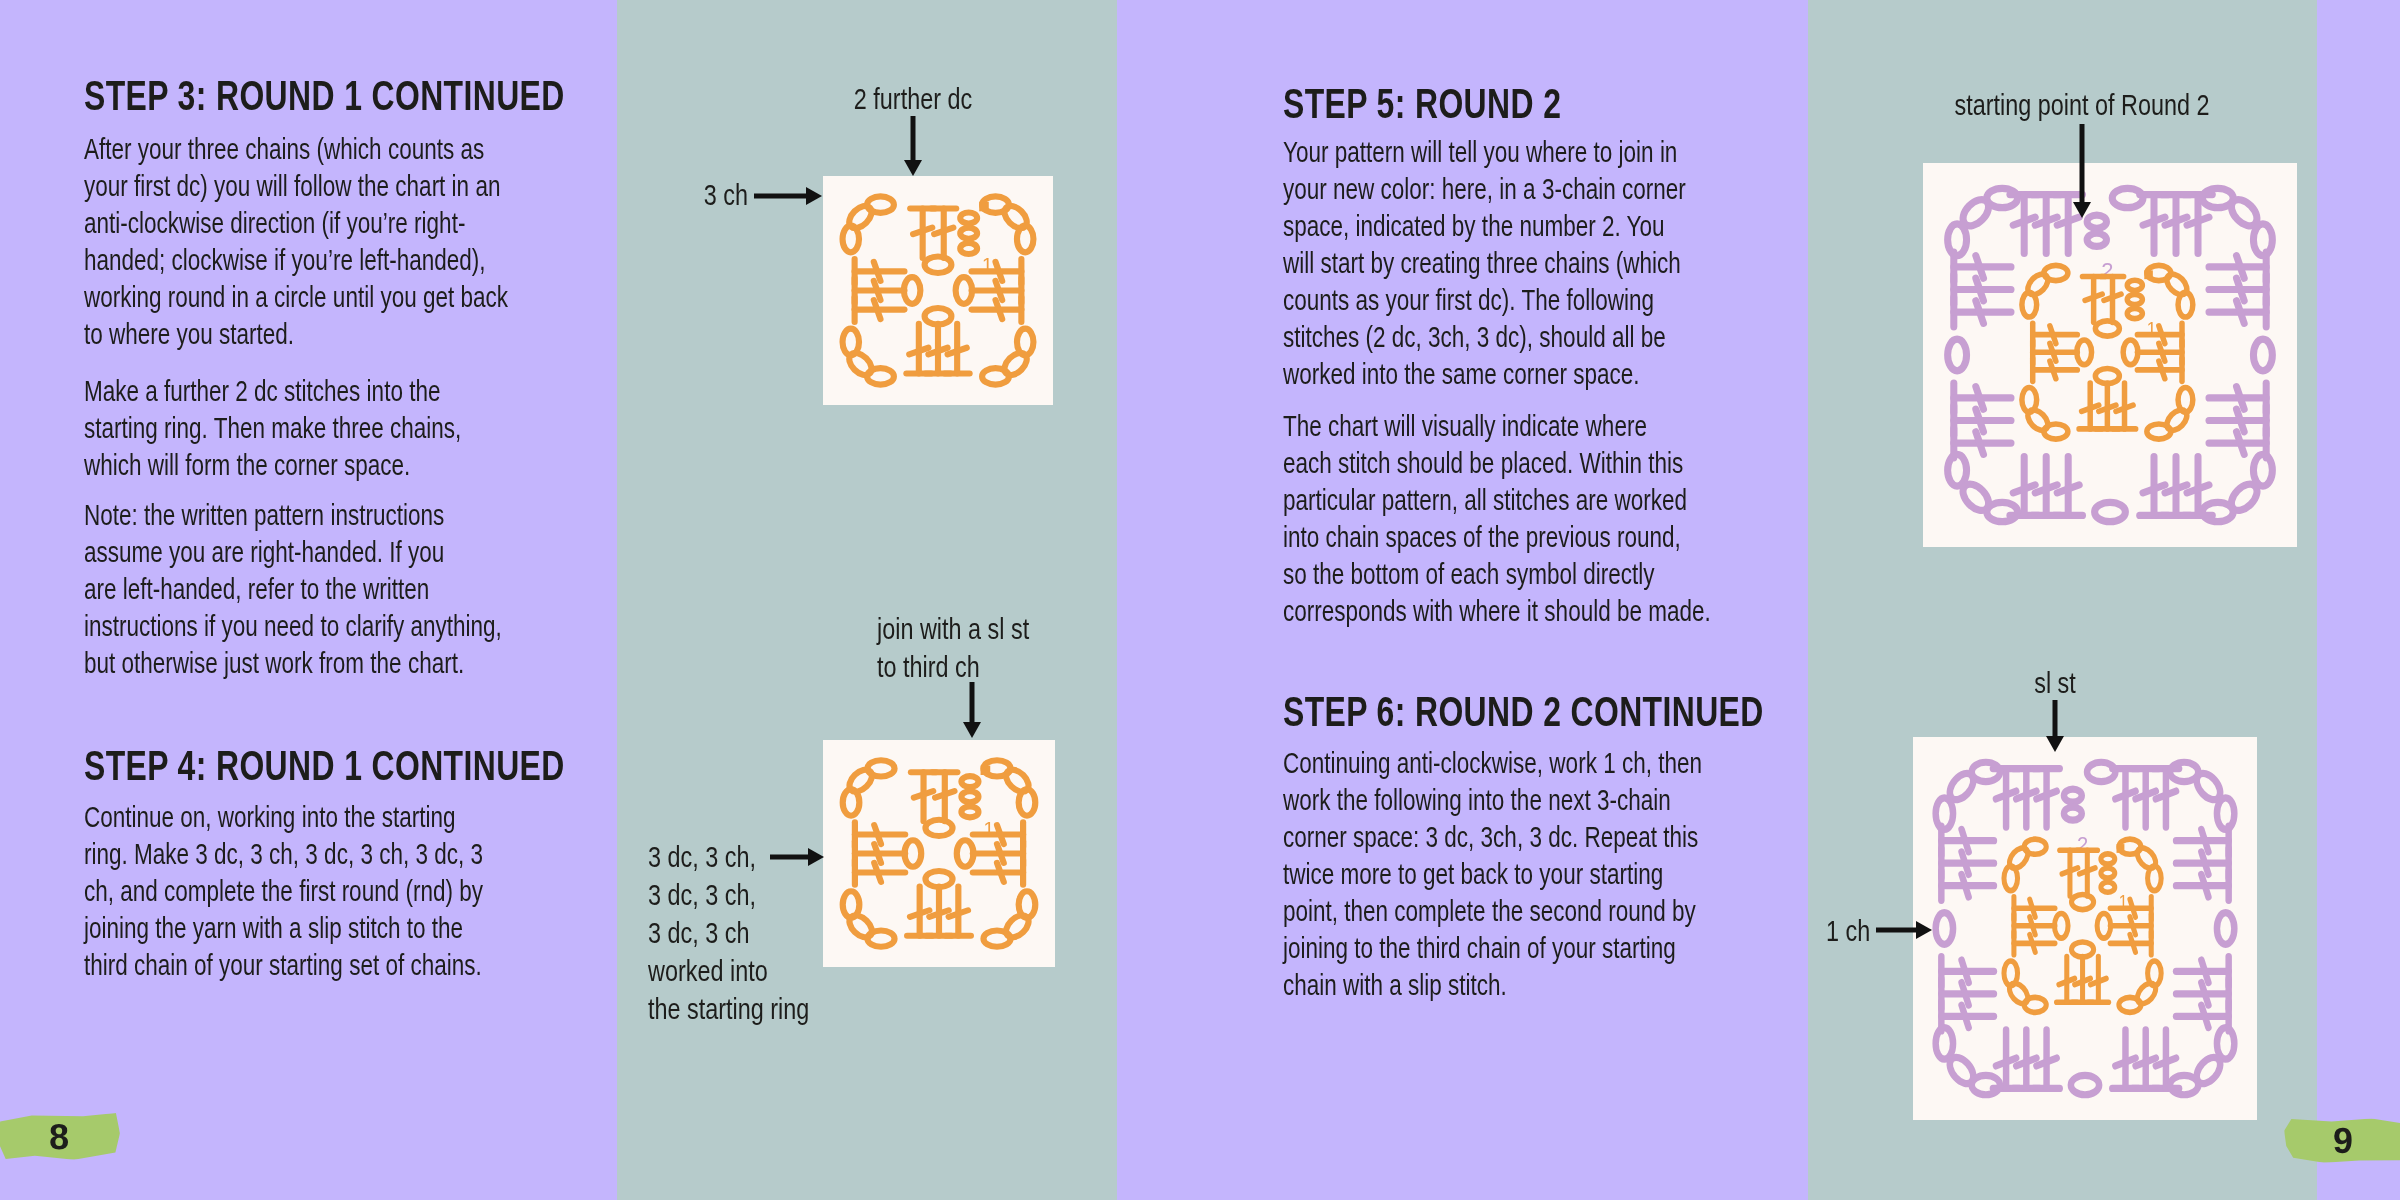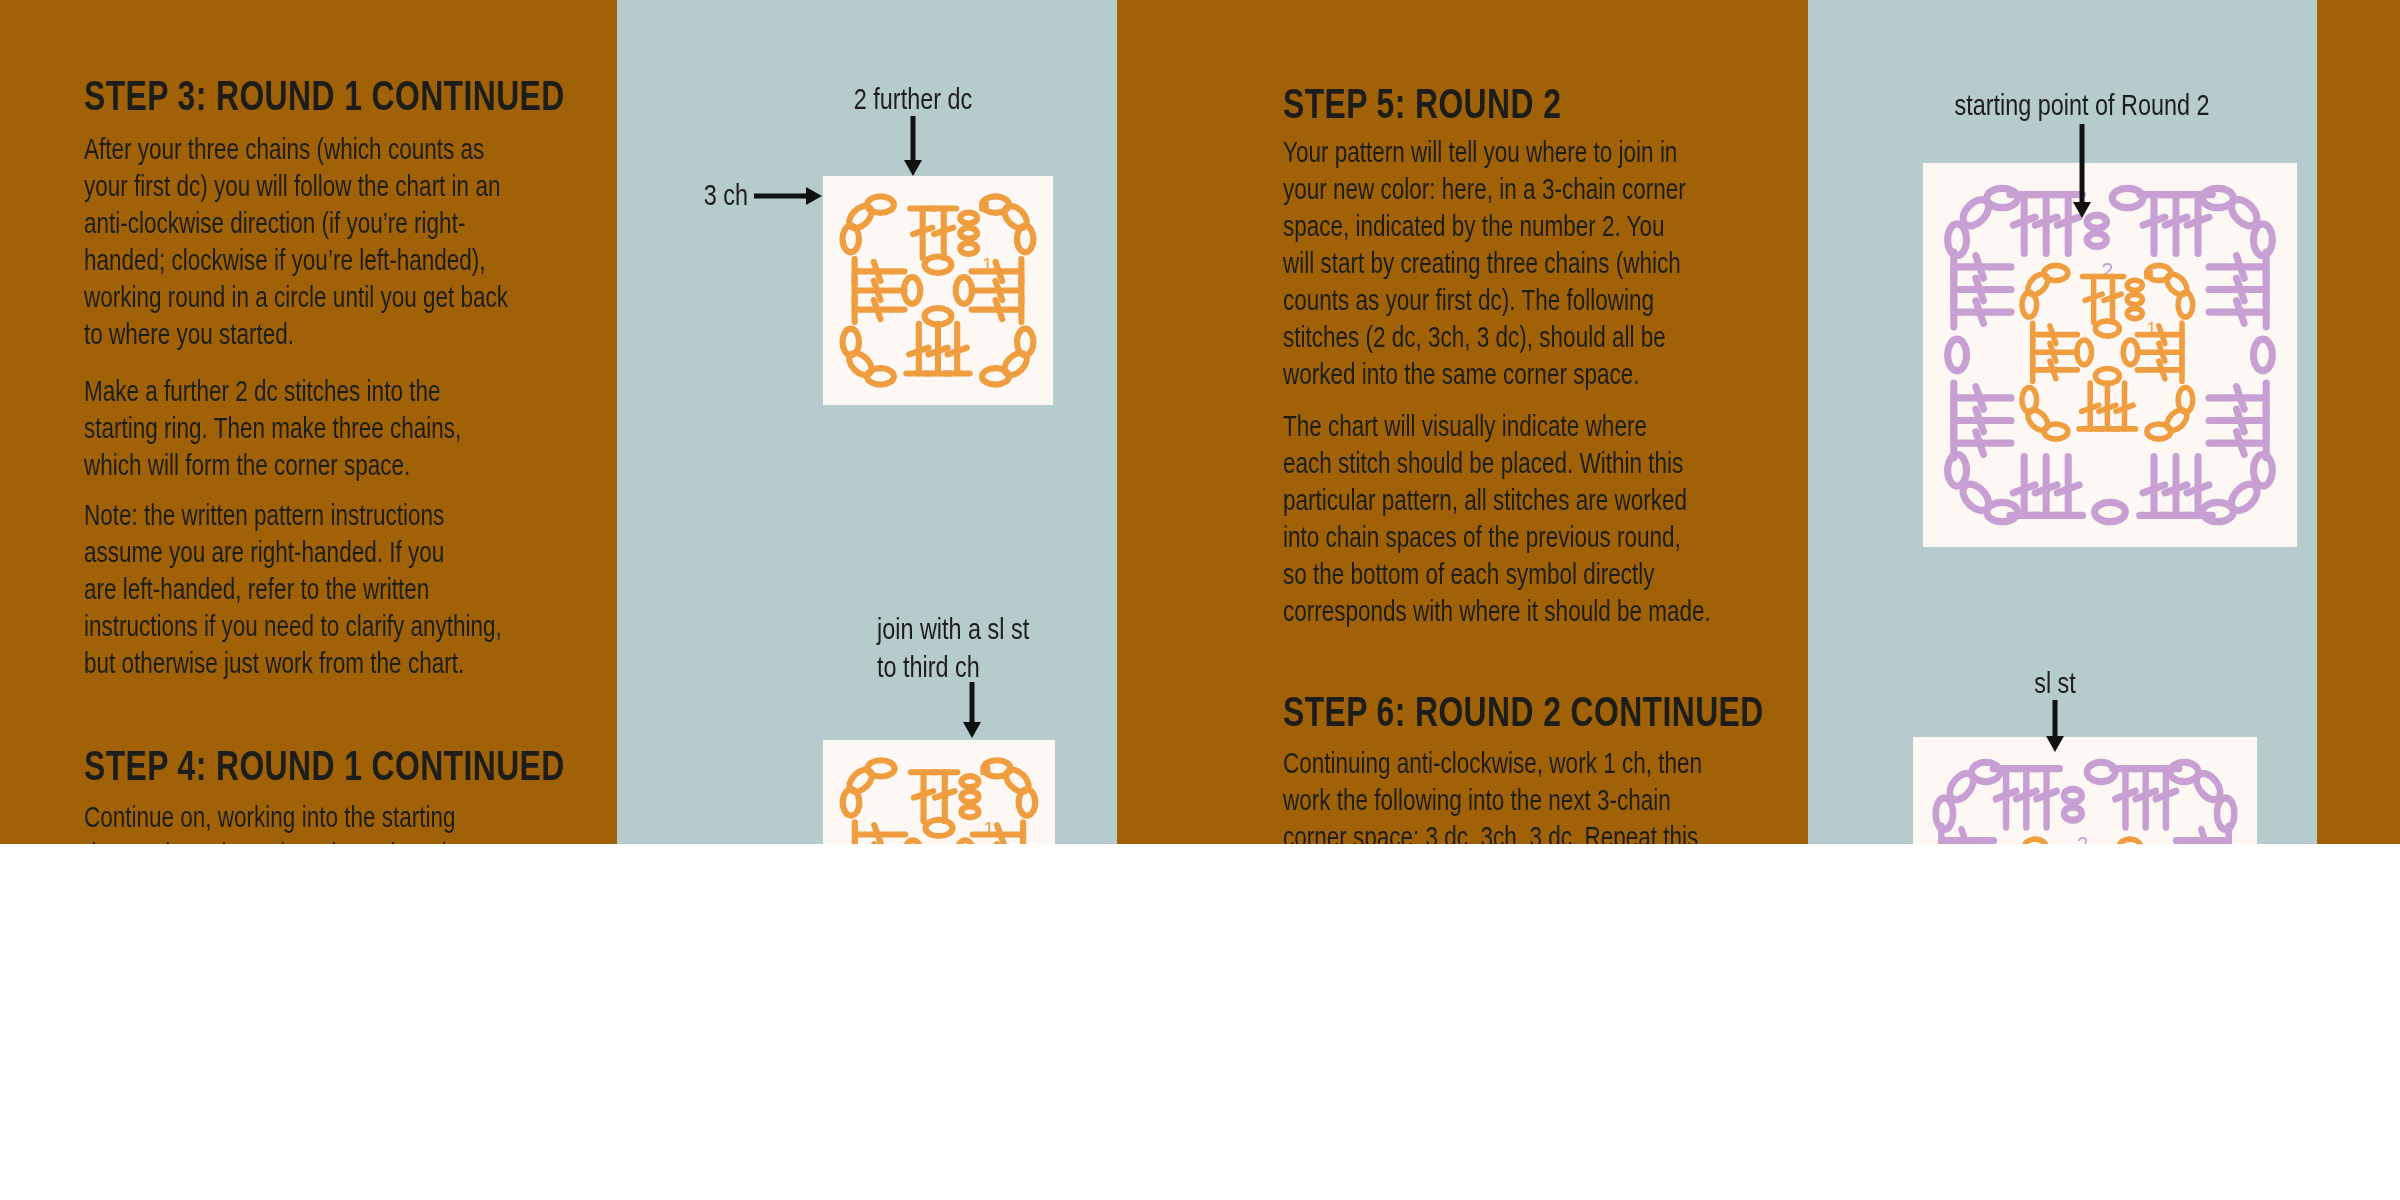--- a/index.html
+++ b/index.html
@@ -1,16 +1,16 @@
 <!DOCTYPE html>
 <html><head>
 <meta charset="utf-8">
 <style>
   html,body{margin:0;padding:0;background:#ffffff;}
-  #stage{position:relative;width:2400px;height:844px;background:#a16207;overflow:hidden;
+  #stage{position:relative;width:2400px;height:1200px;background:#c4b5fd;overflow:hidden;
          font-family:"Liberation Sans",sans-serif;color:#1d1d1b;}
   .panel{position:absolute;top:0;height:1200px;background:#b6cbcb;}
   #panel-left{left:617px;width:500px;}
   #panel-right{left:1808px;width:509px;}
 
   .h{position:absolute;font-weight:700;font-size:42px;line-height:48px;letter-spacing:.5px;
      transform:scaleX(.76);transform-origin:0 0;white-space:nowrap;}
   .p{position:absolute;font-size:30px;line-height:37px;transform:scaleX(.75);transform-origin:0 0;
      white-space:pre-line;width:720px;}
   .cap{position:absolute;font-size:30px;line-height:38px;transform:scaleX(.78);transform-origin:0 0;

